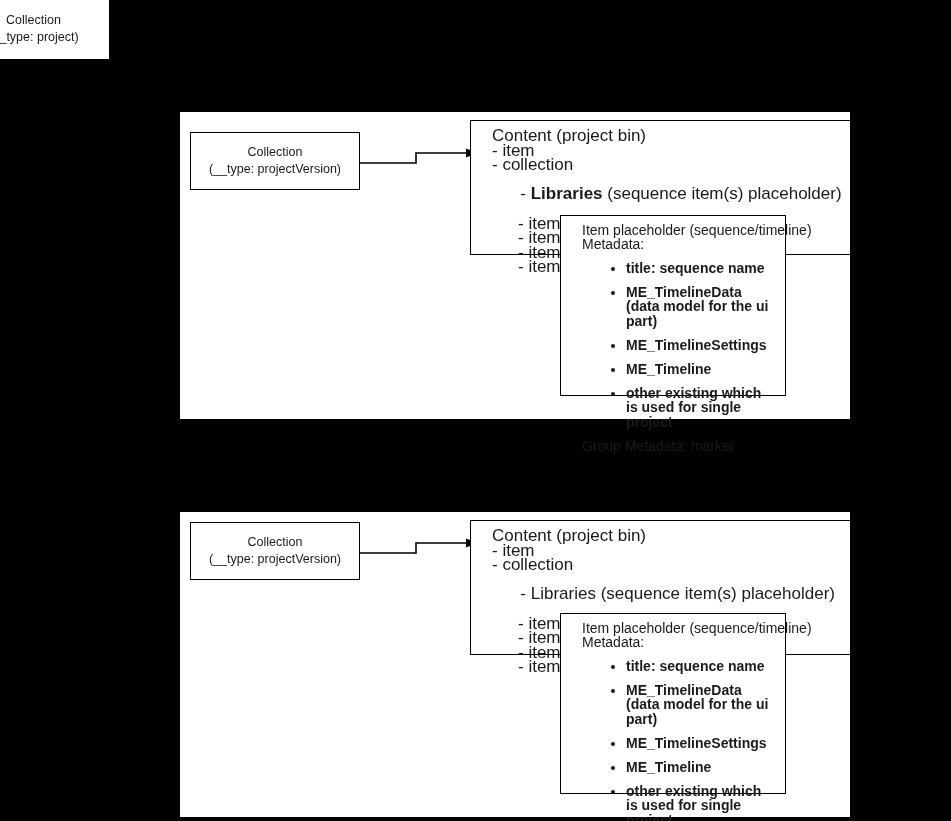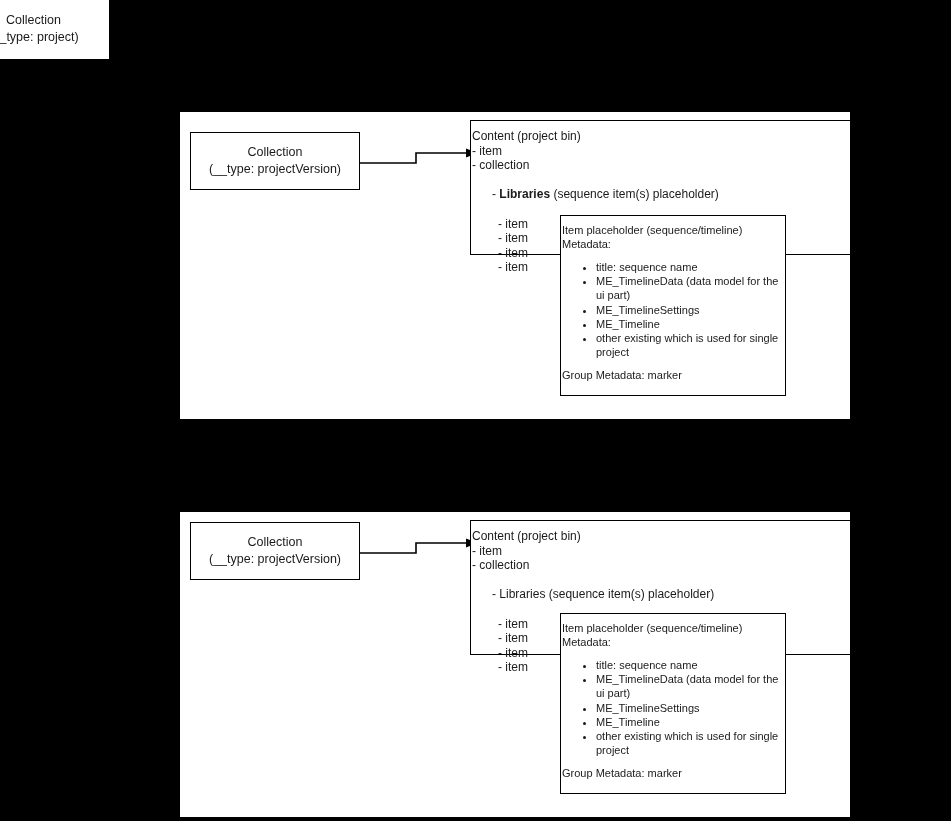--- a/index.html
+++ b/index.html
@@ -31,42 +31,43 @@
   .center-node {
     display: flex;
     flex-direction: column;
     align-items: center;
     justify-content: center;
     font-size: 12.5px;
     line-height: 17px;
   }
   .center-node .ln2 { white-space: pre; }
   .content-node {
-    font-size: 12px;
+    font-size: 17px;
     line-height: 14.6px;
-    padding: 8px 0 0 1px;
+    padding: 8px 0 0 21px;
   }
   .content-node .row { white-space: pre; }
   .content-node .indent { padding-left: 26px; }
   .bold { font-weight: bold; }
   .item-node {
-    font-size: 11px;
+    font-size: 14px;
     line-height: 14px;
-    padding: 7px 0 0 1px;
+    padding: 7px 0 0 21px;
   }
   .item-node .hdr { white-space: pre; }
   .item-node ul {
     margin: 9px 0 9px 0;
     padding-left: 34px;
     list-style: disc;
   }
   .item-node li {
-    margin: 0;
+    margin: 10px;
     padding: 0 6px 0 0;
     line-height: 14.2px;
+    font-weight: bold;
   }
   .item-node .footer { margin-top: 8px; }
   .arrow-svg {
     position: absolute;
     overflow: visible;
   }
 </style>
 </head>
 <body>
 

